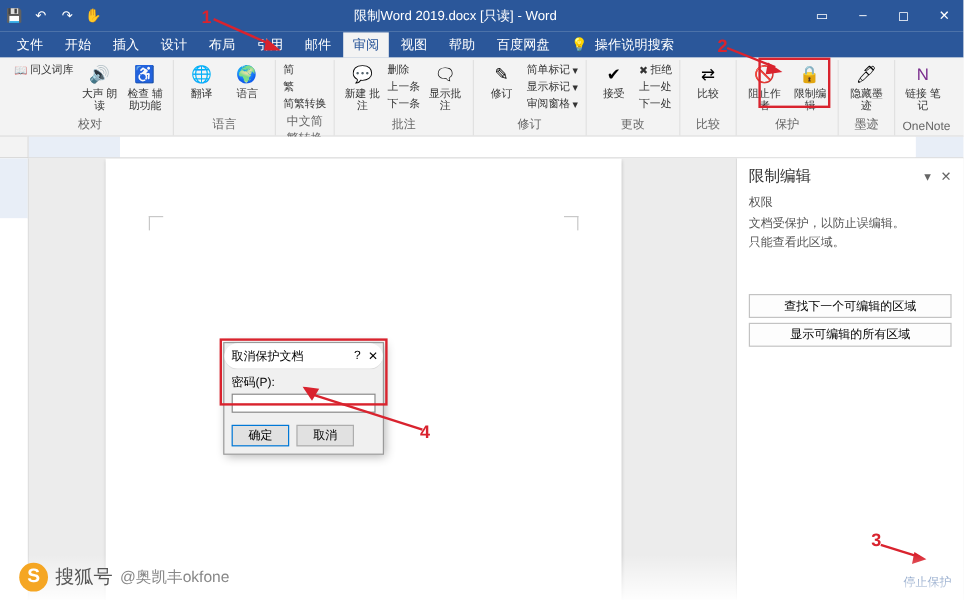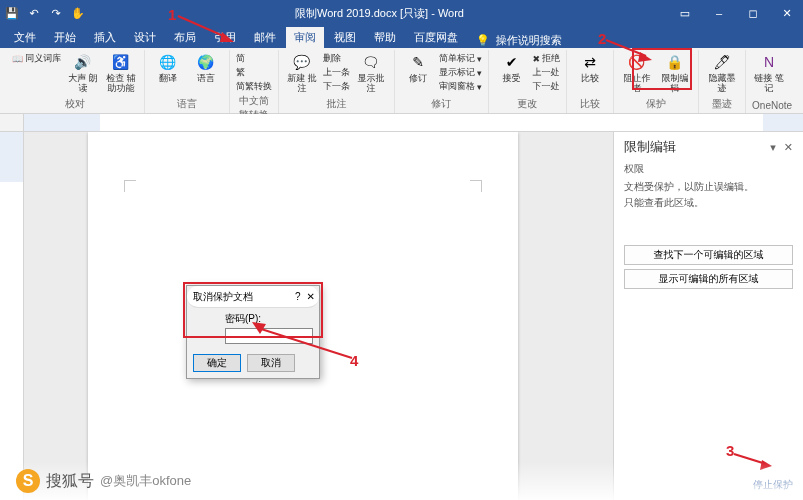--- a/index.html
+++ b/index.html
@@ -5,21 +5,21 @@
 * { margin: 0; padding: 0; box-sizing: border-box; font-family: "Microsoft YaHei", "Segoe UI", sans-serif; }
 body { width: 803px; height: 500px; background: #fff; overflow: hidden; position: relative; font-size: 11px; }
 
 .titlebar { height: 26px; background: #2b579a; color: #fff; display: flex; align-items: center; padding: 0 4px; }
 .titlebar .qat { display: flex; gap: 6px; align-items: center; }
 .titlebar .qat span { width: 16px; height: 16px; display: flex; align-items: center; justify-content: center; font-size: 11px; }
 .titlebar .title { flex: 1; text-align: center; font-size: 11px; }
 .titlebar .wincontrols { display: flex; gap: 10px; }
 .titlebar .wincontrols span { width: 24px; text-align: center; cursor: pointer; }
 
-.menubar { height: 22px; background: #2b579a; color: #fff; display: flex; align-items: flex-end; padding: 0 6px; gap: 2px; font-size: 11px; }
+.menubar { height: 22px; background: #2b579a; color: #fff; display: flex; align-items: center; padding: 0 6px; gap: 2px; font-size: 11px; }
 .menubar .tab { padding: 3px 8px; cursor: pointer; }
 .menubar .tab.active { background: #f3f3f3; color: #2b579a; }
 .menubar .help { display: flex; gap: 6px; margin-left: 8px; align-items: center; }
 
 .ribbon { height: 66px; background: #f3f3f3; border-bottom: 1px solid #d4d4d4; display: flex; padding: 2px 6px 0 6px; }
 .ribbon .group { display: flex; flex-direction: column; padding: 0 6px; border-right: 1px solid #e1e1e1; }
 .ribbon .group .buttons { display: flex; gap: 4px; flex: 1; align-items: flex-start; padding-top: 2px; }
 .ribbon .group .label { font-size: 10px; color: #666; text-align: center; padding: 1px 0 2px 0; }
 .ribbon .bigbtn { display: flex; flex-direction: column; align-items: center; width: 34px; cursor: pointer; gap: 1px; }
 .ribbon .bigbtn .ic { width: 20px; height: 20px; display: flex; align-items: center; justify-content: center; font-size: 14px; }
@@ -41,21 +41,21 @@
 
 .doc { flex: 1; background: #ececec; position: relative; overflow: hidden; }
 .page { position: absolute; left: 64px; top: 0; width: 430px; height: 450px; background: #fff; box-shadow: 0 1px 3px rgba(0,0,0,.25); }
 .page .crop { position: absolute; width: 12px; height: 12px; border-color: #c8c8c8; }
 .page .crop.tl { top: 48px; left: 36px; border-left: 1px solid #c8c8c8; border-top: 1px solid #c8c8c8; }
 .page .crop.tr { top: 48px; right: 36px; border-right: 1px solid #c8c8c8; border-top: 1px solid #c8c8c8; }
 
 .dialog { position: absolute; left: 162px; top: 153px; width: 134px; background: #f0f0f0; border: 1px solid #9a9a9a; box-shadow: 2px 2px 8px rgba(0,0,0,.3); }
 .dialog .dlg-title { height: 22px; display: flex; align-items: center; justify-content: space-between; padding: 0 4px 0 6px; font-size: 10px; background: #fff; border-bottom: 1px solid #ddd; border-radius: 11px; }
 .dialog .dlg-title .right { display: flex; gap: 6px; align-items: center; }
-.dialog .dlg-body { padding: 4px 6px; font-size: 10px; margin-left: 32px; }
+.dialog .dlg-body { padding: 4px 6px; font-size: 10px; }
 .dialog .dlg-body input { width: 100%; height: 16px; border: 1px solid #888; font-size: 10px; padding: 0 2px; margin-top: 2px; }
 .dialog .dlg-btns { display: flex; justify-content: flex-start; gap: 6px; padding: 6px; }
 .dialog .dlg-btns button { width: 48px; height: 18px; font-size: 10px; background: #e1e1e1; border: 1px solid #adadad; cursor: pointer; }
 .dialog .dlg-btns button.primary { border: 1px solid #0078d7; }
 .dlg-redbox { position: absolute; border: 2px solid #d9232e; pointer-events: none; }
 
 .arrow { position: absolute; pointer-events: none; }
 .anno-num { position: absolute; color: #d9232e; font-size: 15px; font-weight: bold; }
 
 .sidepanel { width: 190px; background: #fff; border-left: 1px solid #d4d4d4; padding: 6px 10px; position: relative; }

